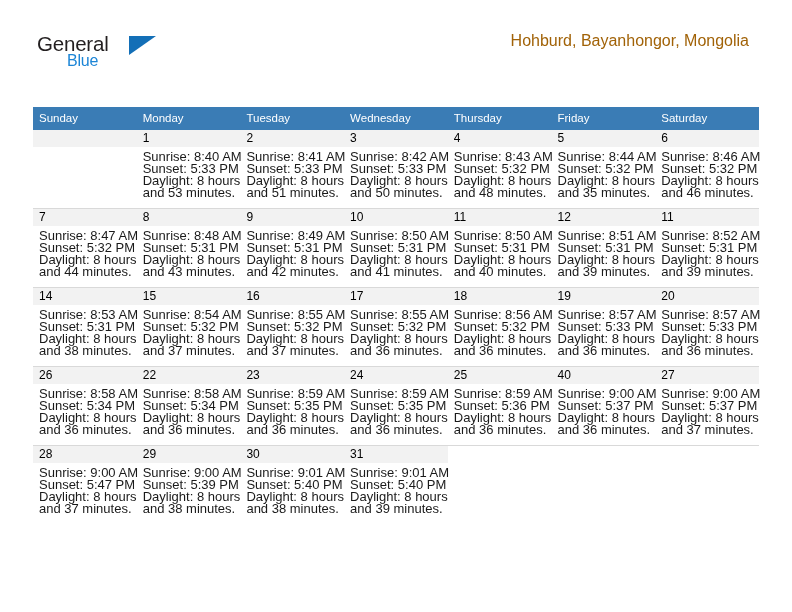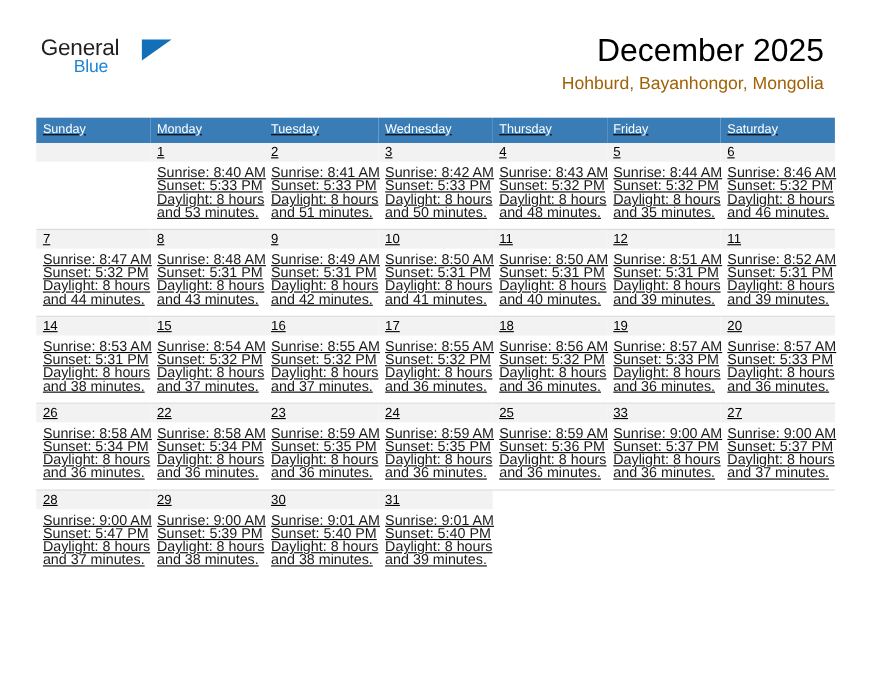--- a/index.html
+++ b/index.html
@@ -87,21 +87,20 @@
   }
 
   
   .calendar {
     position: absolute;
     left: 33px;
     top: 107px;
     width: 726px;
     border-collapse: collapse;
     table-layout: fixed;
-    text-decoration: underline;
   }
   .calendar th {
     background: #3a7cb5;
     color: #ffffff;
     font-size: 11.5px;
     font-weight: normal;
     text-align: left;
     padding: 5px 0 6px 6px;
     height: 12px;
     border: none;
@@ -158,21 +157,20 @@
 
   <div class="header">
 
     <div class="logo">
       <span class="logo-general">General</span>
       <span class="logo-tri"></span>
       <span class="logo-blue">Blue</span>
     </div>
 
     <div class="title-block">
-      <div class="cal-title">December 2025</div>
       <div class="cal-subtitle">Hohburd, Bayanhongor, Mongolia</div>
     </div>
 
   </div>
 
   <table class="calendar">
     <thead>
       <tr id="weekday-row">
           <th>Sunday</th>
           <th>Monday</th>
@@ -419,21 +417,21 @@
           <td class="cell">
             <div class="daynum-band">25</div>
             <div class="cell-body">
               <div>Sunrise: 8:59 AM</div>
               <div>Sunset: 5:36 PM</div>
               <div>Daylight: 8 hours</div>
               <div>and 36 minutes.</div>
             </div>
           </td>
           <td class="cell">
-            <div class="daynum-band">33</div>
+            <div class="daynum-band">40</div>
             <div class="cell-body">
               <div>Sunrise: 9:00 AM</div>
               <div>Sunset: 5:37 PM</div>
               <div>Daylight: 8 hours</div>
               <div>and 36 minutes.</div>
             </div>
           </td>
           <td class="cell">
             <div class="daynum-band">27</div>
             <div class="cell-body">

